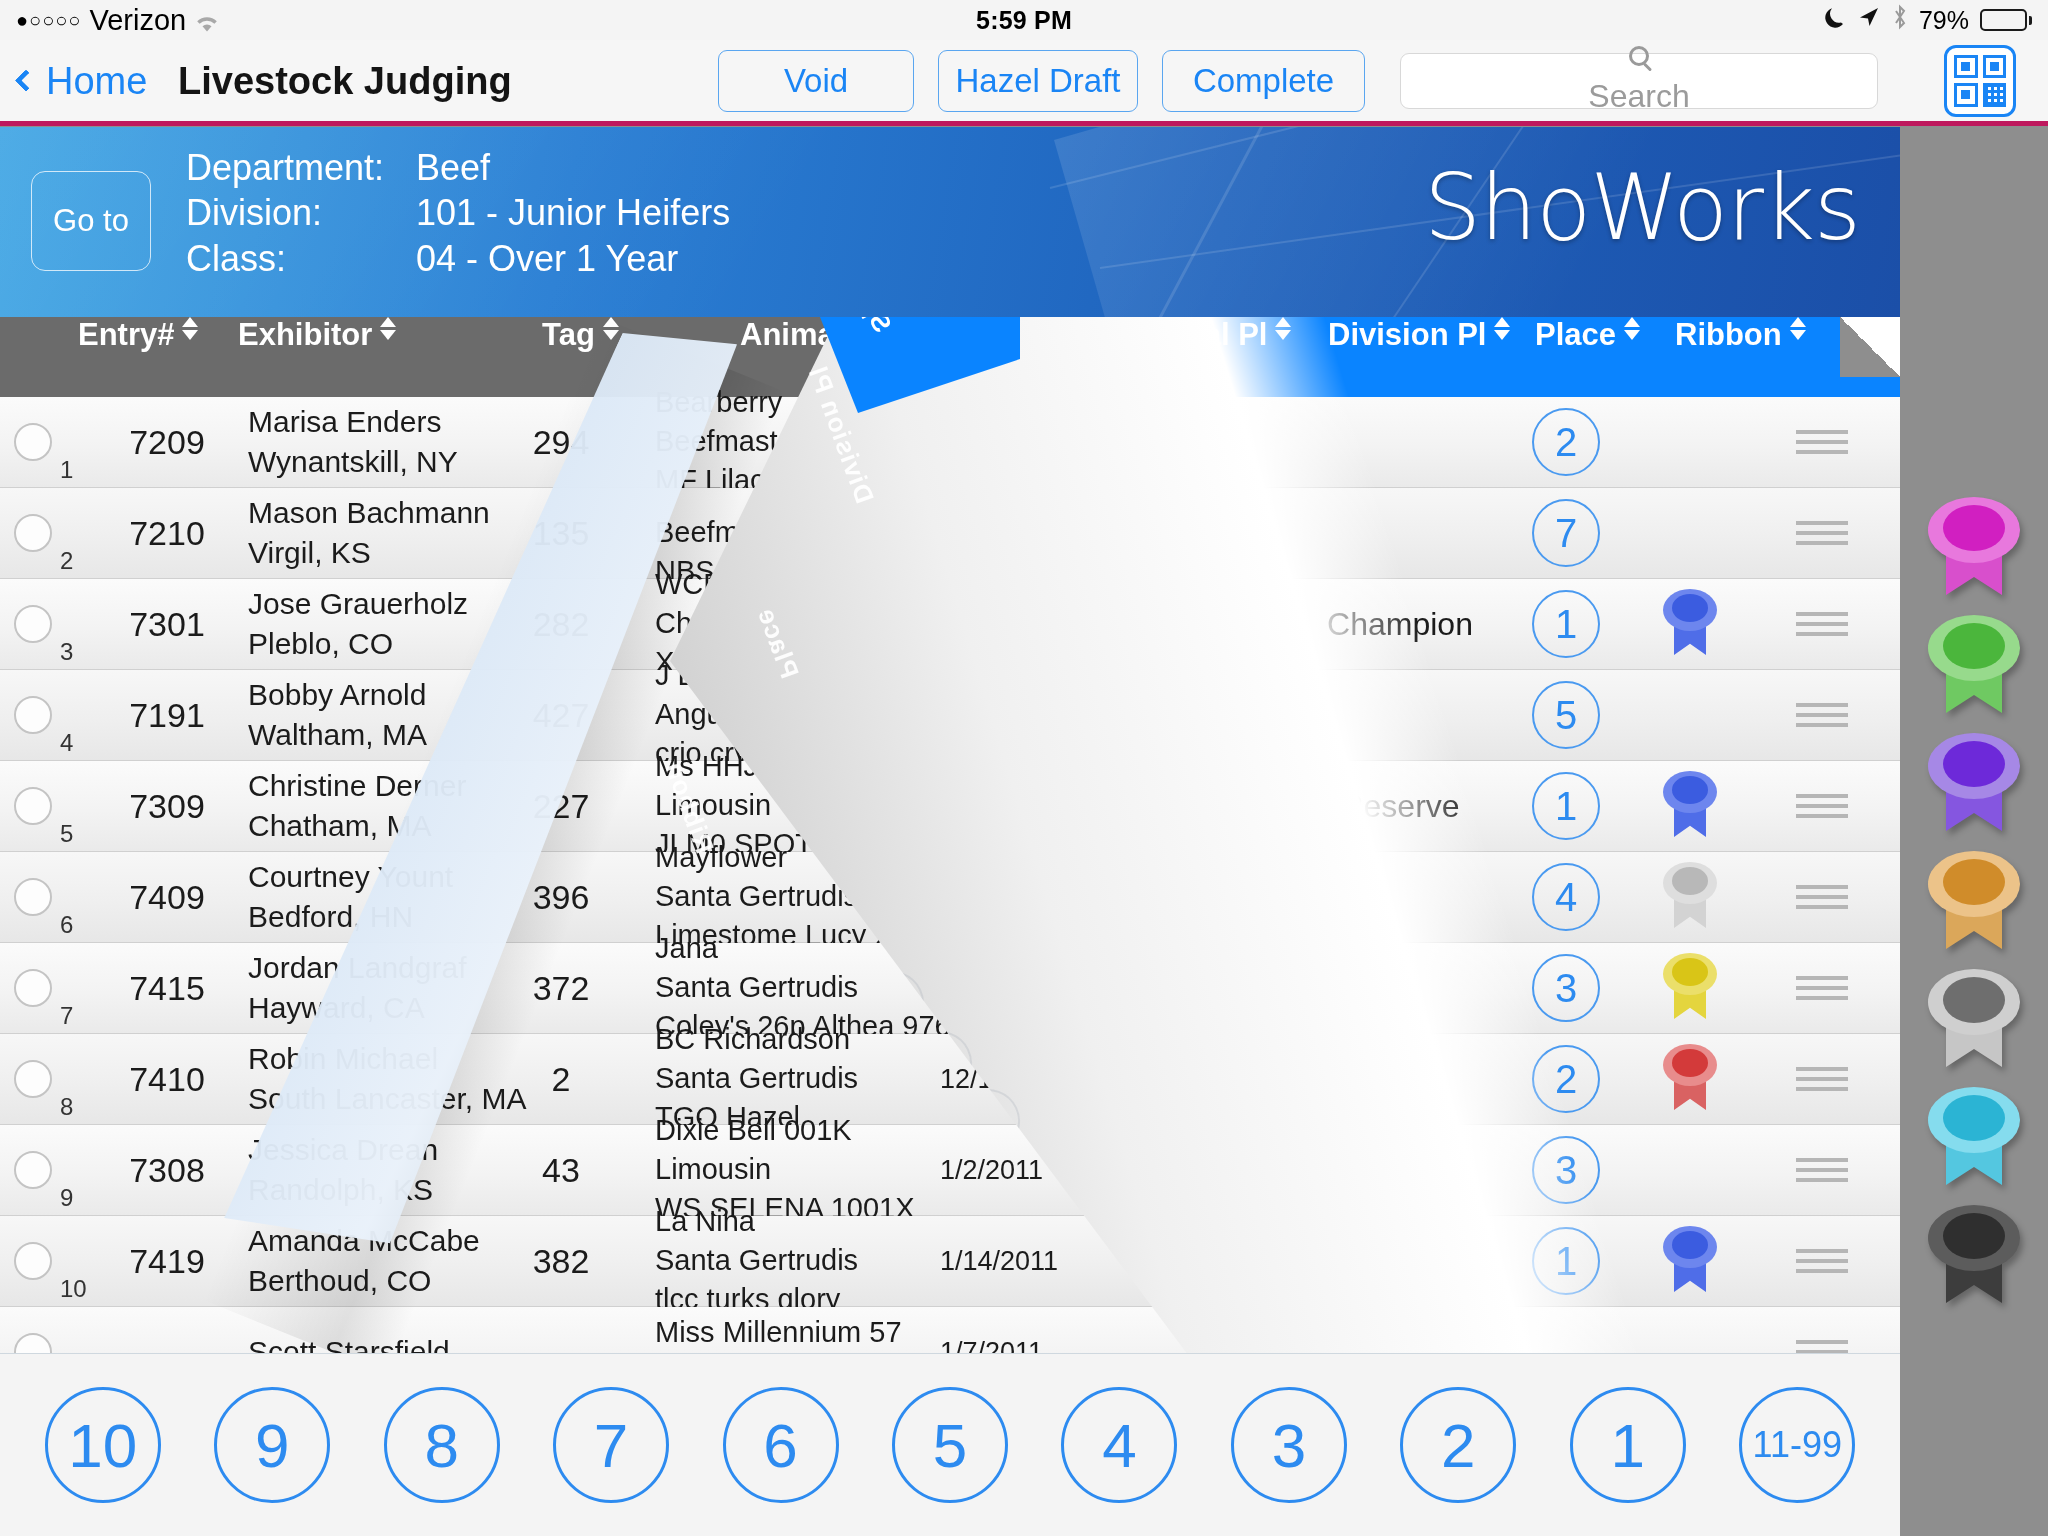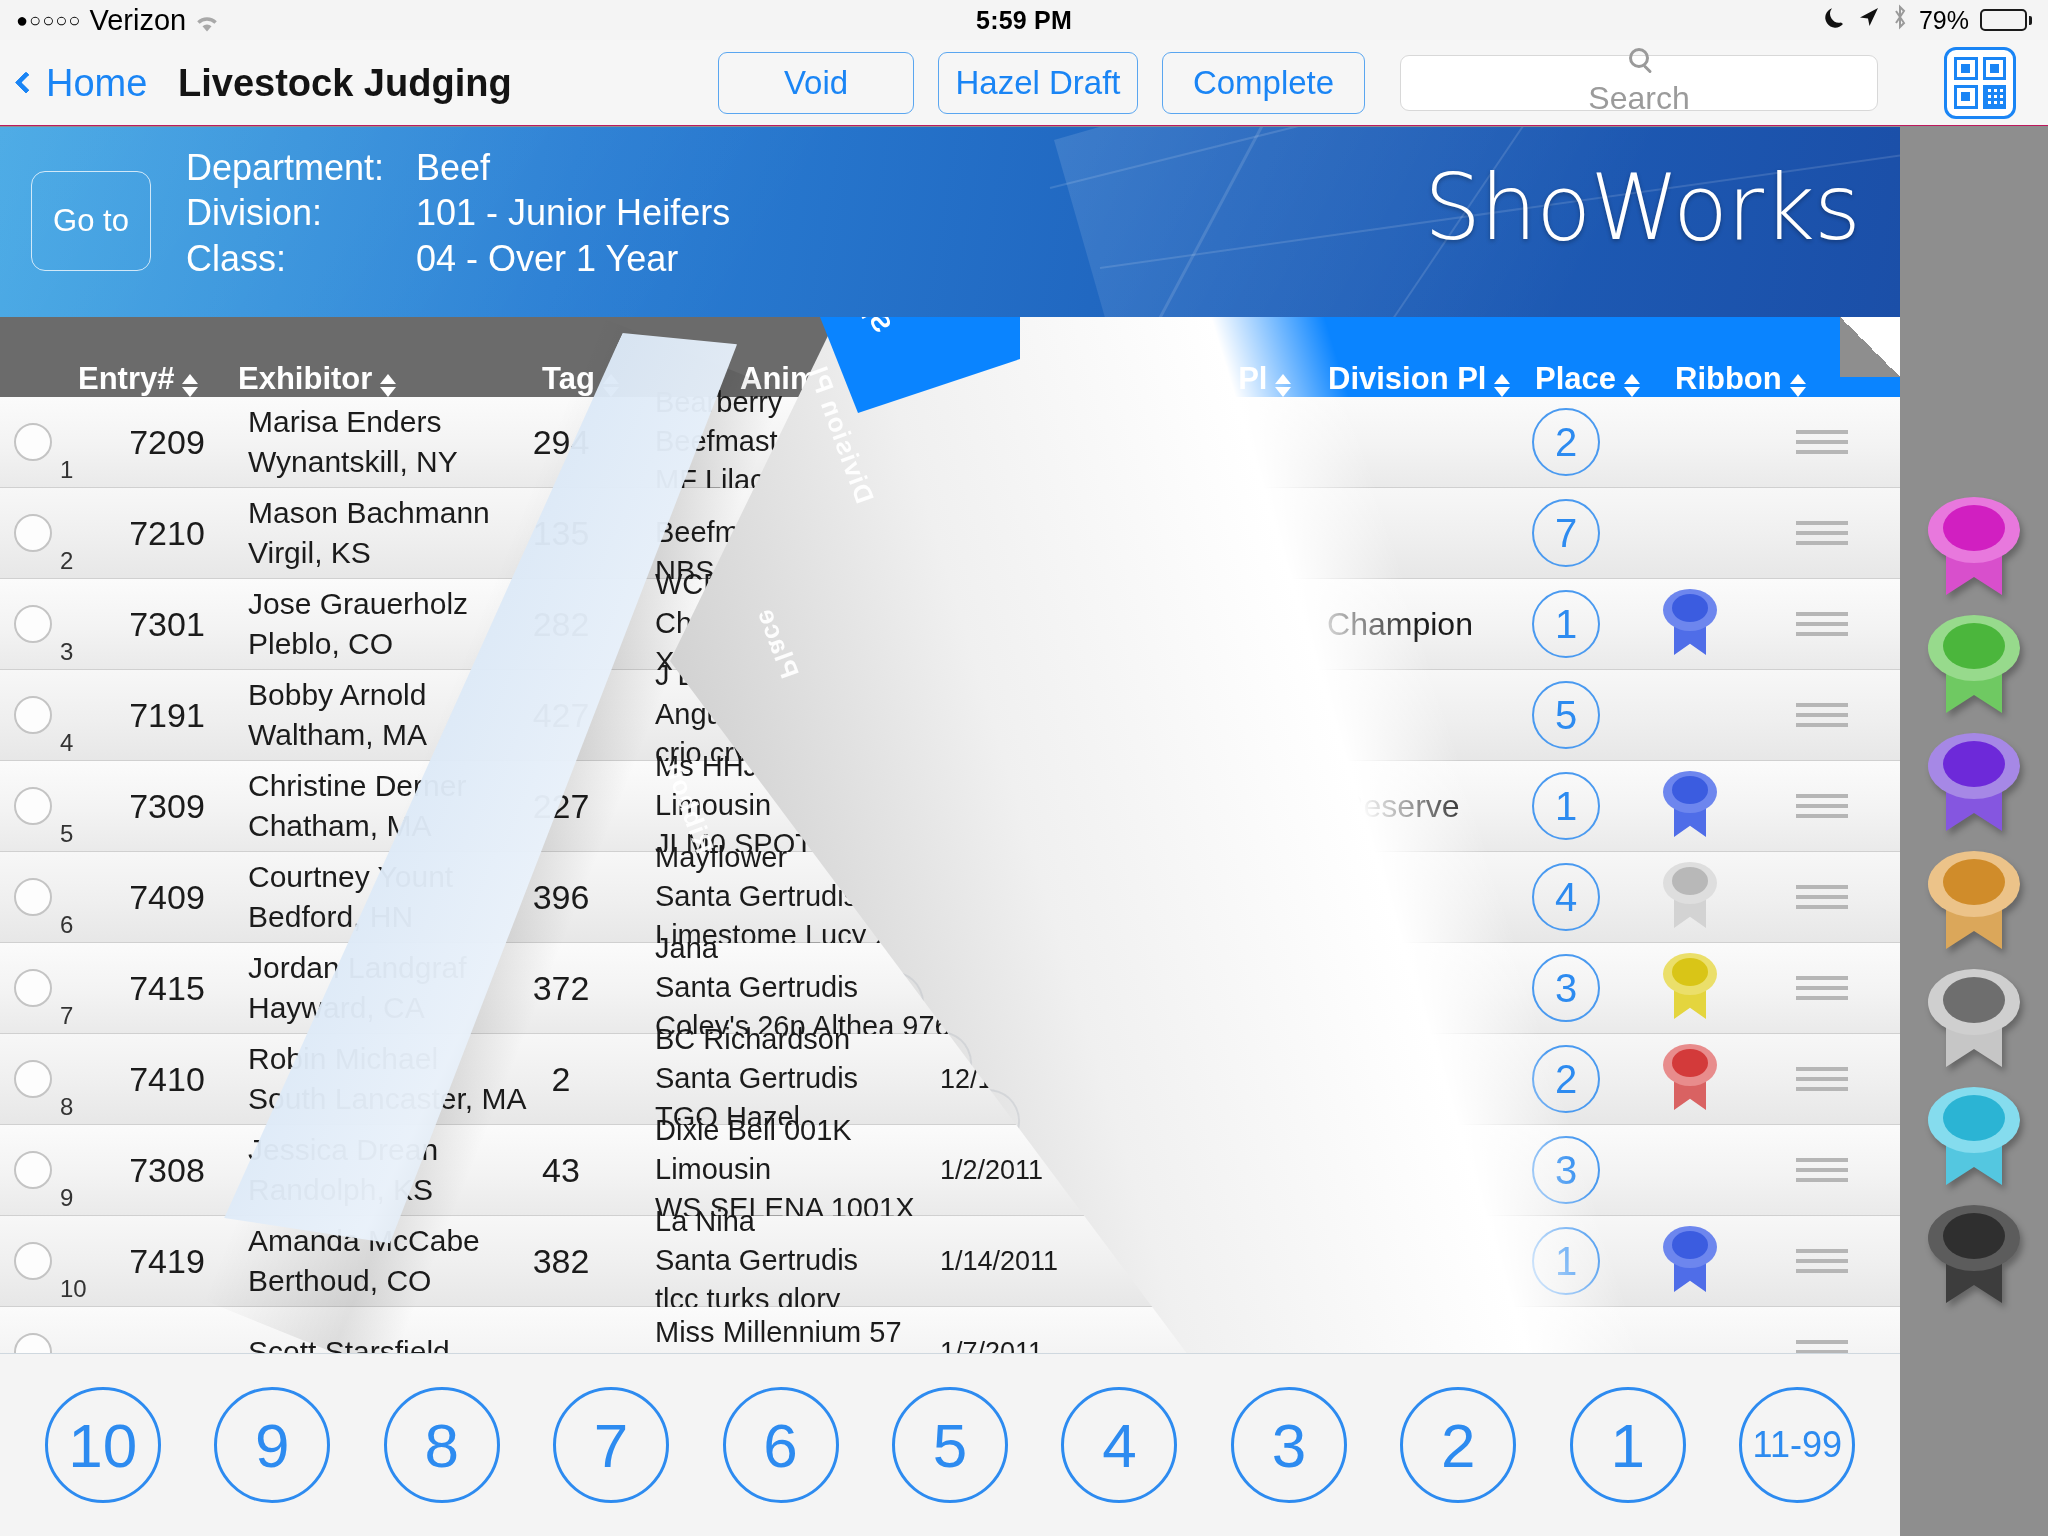--- a/index.html
+++ b/index.html
@@ -35,21 +35,21 @@
     width:47px; height:22px; border:2px solid #1a1a1a; border-radius:5px;
     padding:2px; position:relative;
   }
   .batt-fill { height:100%; background:#1a1a1a; border-radius:2px; width:79%; }
   .batt-cap { width:3px; height:9px; background:#1a1a1a; border-radius:0 2px 2px 0; margin-left:2px; }
 
   
   .navbar {
     position:absolute; top:40px; left:0; width:2048px; height:86px;
     background:#f6f6f6;
-    border-bottom:1px solid #be185d;
+    border-bottom:5px solid #be185d;
   }
   .nav-back {
     position:absolute; left:18px; top:50%; transform:translateY(-50%);
     display:flex; align-items:center; color:#1a85f5; font-size:38px; cursor:pointer;
   }
   .chev-left {
     width:16px; height:16px; border-left:5px solid #1a85f5; border-bottom:5px solid #1a85f5;
     transform:rotate(45deg); margin-right:12px; border-radius:2px;
   }
   .nav-title {
@@ -134,21 +134,21 @@
     position:absolute; top:317px; left:0; width:1900px; height:1036px;
     background:#f2f2f2; overflow:hidden;
   }
   
   .thead-grey {
     position:absolute; top:0; left:0; width:1900px; height:80px;
     background:#6b6b6b;
   }
   .thead-grey .cols { position:relative; height:100%; }
   .th {
-    position:absolute; top:0; height:80px; display:flex; align-items:flex-end; gap:8px;
+    position:absolute; top:0; height:80px; display:flex; align-items:flex-start; gap:8px;
     color:#fff; font-size:31px; font-weight:bold; cursor:pointer;
   }
   .sortarrows { display:inline-flex; flex-direction:column; gap:3px; }
   .sortarrows i {
     display:block; width:0; height:0; border-left:8px solid transparent;
     border-right:8px solid transparent;
   }
   .sortarrows i.up { border-bottom:10px solid #fff; }
   .sortarrows i.dn { border-top:10px solid #fff; }
 

